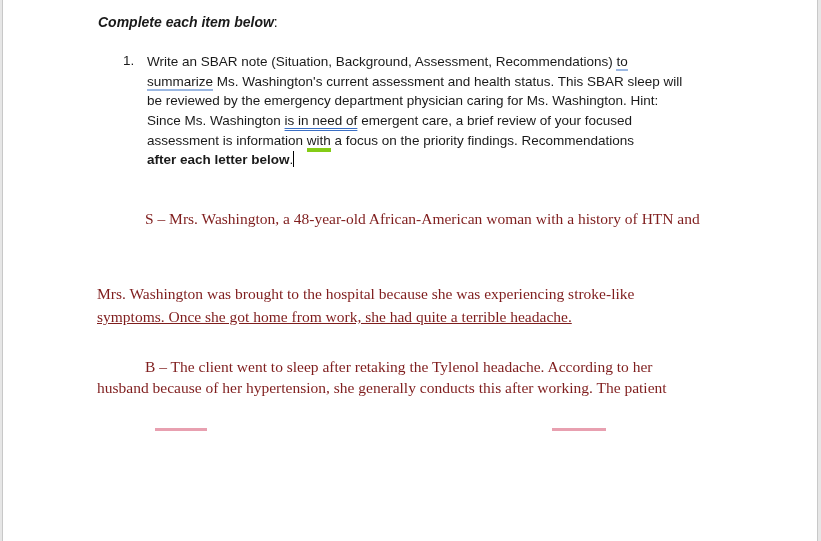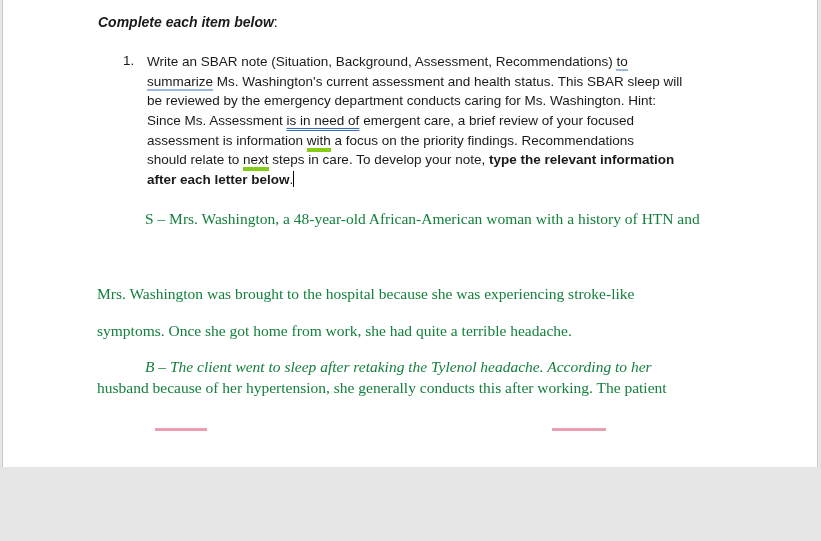--- a/index.html
+++ b/index.html
@@ -1,27 +1,27 @@
 <!DOCTYPE html>
 <html><head>
   <meta charset="utf-8">
   <style>
     html, body { margin: 0; padding: 0; }
     body {
       width: 821px; height: 541px; overflow: hidden;
       background: #e6e6e6; position: relative;
     }
     .page {
-      position: absolute; left: 2px; top: 0; width: 814px; height: 467px;
+      position: absolute; left: 2px; top: 0; width: 814px; height: 541px;
       background: #ffffff;
       border-left: 1px solid #c8c8c8;
       border-right: 1px solid #c8c8c8;
     }
     .calibri { font-family: "Liberation Sans", sans-serif; color: #1a1a1a; }
-    .times { font-family: "Liberation Serif", serif; color: #15803d; }
+    .times { font-family: "Liberation Serif", serif; color: #7f1d1d; }
     .heading {
       position: absolute; left: 95px; top: 14px;
       font-size: 14px; font-weight: bold; font-style: italic;
     }
     .heading .colon { font-style: normal; font-weight: normal; }
     .list-num {
       position: absolute; left: 120px; top: 53px; font-size: 13.5px;
     }
     .item-text {
       position: absolute; left: 144px; top: 52px; width: 590px;
@@ -45,29 +45,28 @@
 
 <div class="page">
 
   <div class="heading calibri"><span>Complete each item below</span><span class="colon">:</span></div>
 
   <div class="list-num calibri">1.</div>
 
   <div class="item-text calibri">
     <span class="line"><span>Write an SBAR note (Situation, Background, Assessment, Recommendations) </span><span class="blue-sq">to</span></span>
     <span class="line"><span class="blue-sq">summarize</span><span> Ms. Washington's current assessment and health status. This SBAR sleep will</span></span>
-    <span class="line">be reviewed by the emergency department conducts caring for Ms. Washington. Hint:</span>
-    <span class="line"><span>Since Ms. Assessment </span><span class="blue-dbl">is in need of</span><span> emergent care, a brief review of your focused</span></span>
+    <span class="line">be reviewed by the emergency department physician caring for Ms. Washington. Hint:</span>
+    <span class="line"><span>Since Ms. Washington </span><span class="blue-dbl">is in need of</span><span> emergent care, a brief review of your focused</span></span>
     <span class="line"><span>assessment is information </span><span class="red-sq">with</span><span> a focus on the priority findings. Recommendations</span></span>
-    <span class="line"><span>should relate to </span><span class="red-sq">next</span><span> steps in care. To develop your note, </span><span class="bold">type the relevant information</span></span>
     <span class="line"><span class="bold">after each letter below</span><span>.</span><span class="caret"></span></span>
   </div>
 
   <div class="tnr times" style="left:142px; top:210px;">S – Mrs. Washington, a 48-year-old African-American woman with a history of HTN and</div>
   <div class="tnr times" style="left:94px; top:285px;text-align:center;">Mrs. Washington was brought to the hospital because she was experiencing stroke-like</div>
-  <div class="tnr times" style="left:94px; top:322px;">symptoms. Once she got home from work, she had quite a terrible headache.</div>
+  <div class="tnr times" style="left:94px; top:308px;text-decoration:underline;">symptoms. Once she got home from work, she had quite a terrible headache.</div>
 
-  <div class="tnr times" style="left:142px; top:358px;font-style:italic;">B – The client went to sleep after retaking the Tylenol headache. According to her</div>
+  <div class="tnr times" style="left:142px; top:358px;">B – The client went to sleep after retaking the Tylenol headache. According to her</div>
   <div class="tnr times" style="left:94px; top:379px;">husband because of her hypertension, she generally conducts this after working. The patient</div>
 
   <div class="squig" style="left:152px; top:428px; width:52px;"></div>
   <div class="squig" style="left:549px; top:428px; width:54px;"></div>
 </div>
 
 </body></html>

